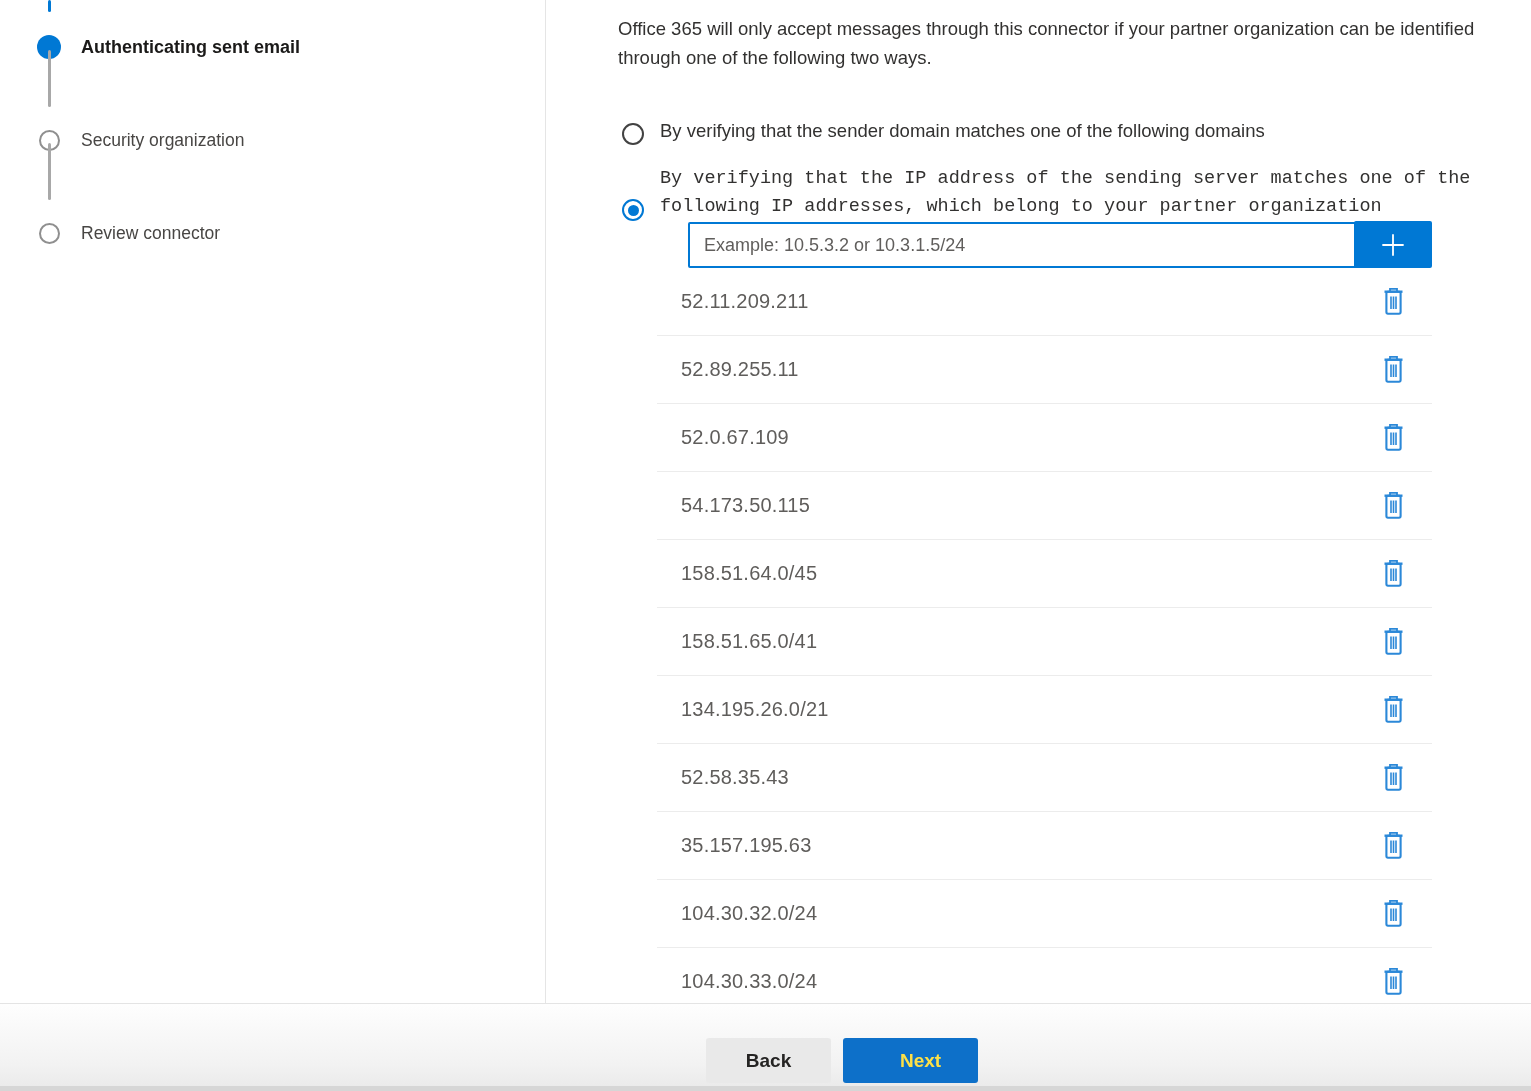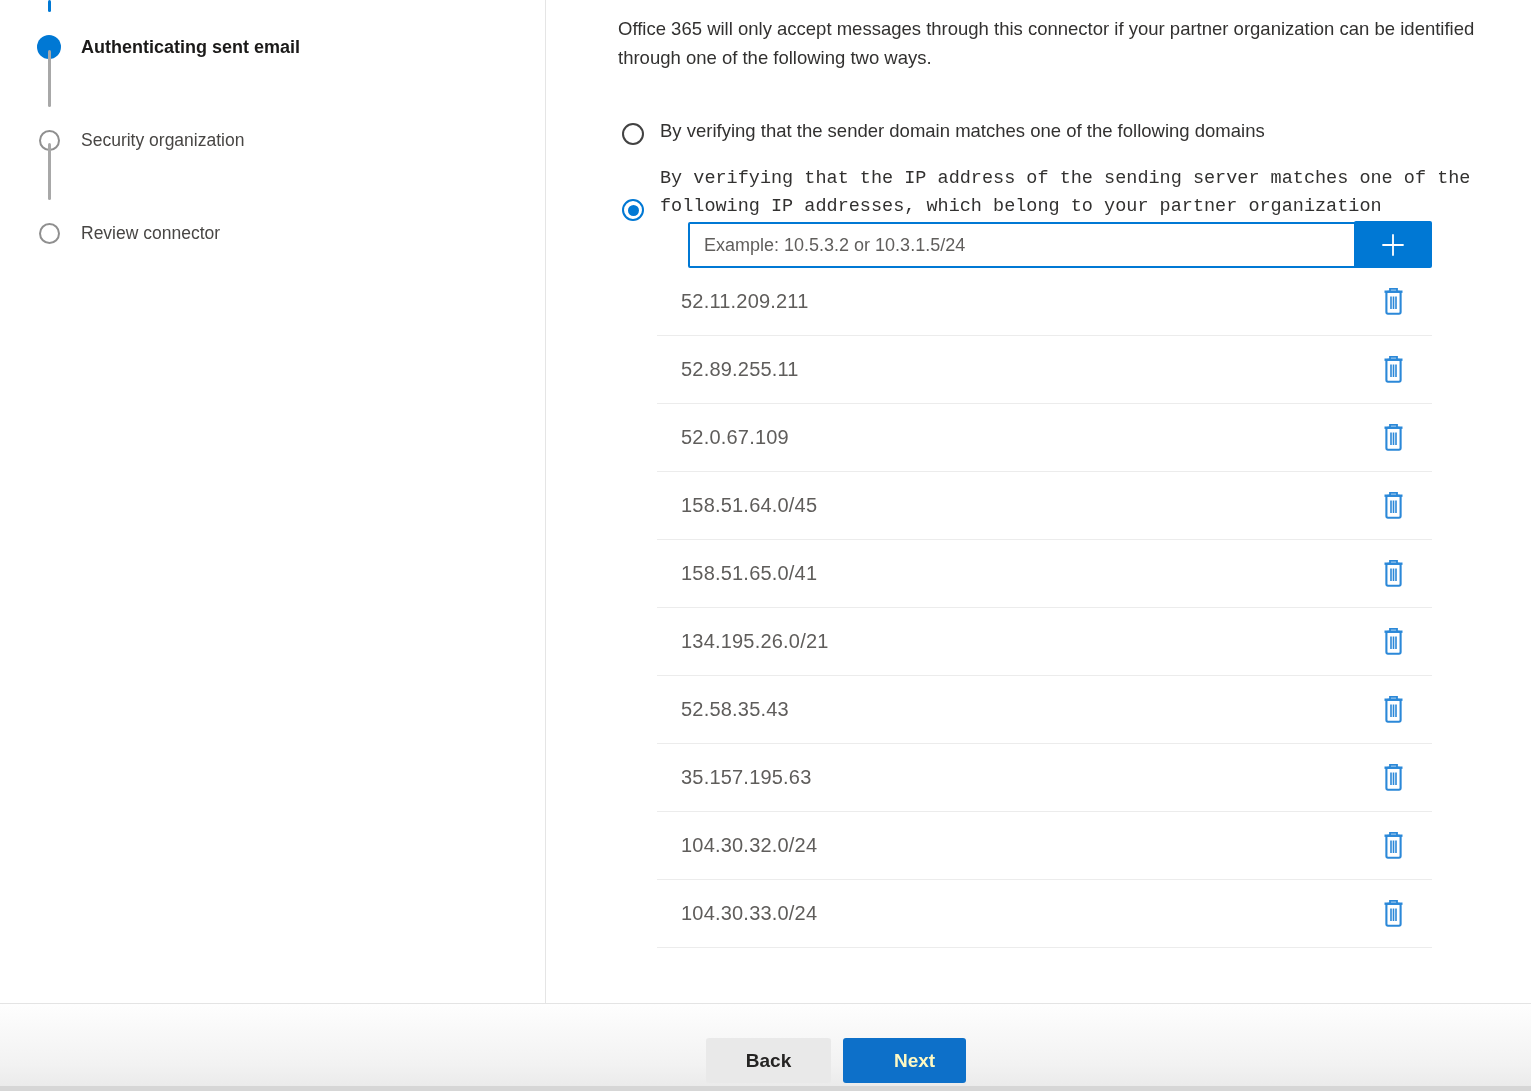--- a/index.html
+++ b/index.html
@@ -87,21 +87,21 @@
   .footer::after {
     content: ""; position: absolute; left: 0; bottom: 0; width: 100%; height: 5px;
     background: #d6d6d6;
   }
   .btn {
     position: absolute; top: 34px; height: 45px; border: none; border-radius: 3px;
     font-family: "Liberation Sans", sans-serif; font-size: 19px; font-weight: 600;
     cursor: pointer;
   }
   .btn.back { left: 706px; width: 125px; background: #e9e9e9; color: #252423; }
-  .btn.next { left: 843px; width: 123px; background: #0d70c9; color: #fef9c3; padding-left: 20px; }
+  .btn.next { left: 843px; width: 135px; background: #0d70c9; color: #fde047; padding-left: 20px; }
 </style>
 </head>
 <body>
 
 <div class="screen">
 
   <aside class="sidebar">
     <span class="vline blue"></span>
     <div class="step s1 active">
       <span class="circ">
@@ -183,20 +183,33 @@
           <path d="M9 4.5 V1.8 H16 V4.5" stroke-width="1.8"></path>
           <path d="M3.5 4.7 H21.5" stroke-width="2.4"></path>
           <rect x="5.4" y="4.7" width="14.2" height="22" rx="1.6" stroke-width="2.1"></rect>
           <line x1="10" y1="9.5" x2="10" y2="22" stroke-width="1.6"></line>
           <line x1="12.5" y1="9.5" x2="12.5" y2="22" stroke-width="1.6"></line>
           <line x1="15" y1="9.5" x2="15" y2="22" stroke-width="1.6"></line>
         </svg>
       </button>
     </div>
 
+    <div class="ip-row">
+      <span class="ip-text">54.173.50.115</span>
+      <button class="trash-btn">
+        <svg width="25" height="29" viewBox="0 0 25 29" fill="none" stroke="#2b88d8">
+          <path d="M9 4.5 V1.8 H16 V4.5" stroke-width="1.8"></path>
+          <path d="M3.5 4.7 H21.5" stroke-width="2.4"></path>
+          <rect x="5.4" y="4.7" width="14.2" height="22" rx="1.6" stroke-width="2.1"></rect>
+          <line x1="10" y1="9.5" x2="10" y2="22" stroke-width="1.6"></line>
+          <line x1="12.5" y1="9.5" x2="12.5" y2="22" stroke-width="1.6"></line>
+          <line x1="15" y1="9.5" x2="15" y2="22" stroke-width="1.6"></line>
+        </svg>
+      </button>
+    </div>
 
     <div class="ip-row">
       <span class="ip-text">158.51.64.0/45</span>
       <button class="trash-btn">
         <svg width="25" height="29" viewBox="0 0 25 29" fill="none" stroke="#2b88d8">
           <path d="M9 4.5 V1.8 H16 V4.5" stroke-width="1.8"></path>
           <path d="M3.5 4.7 H21.5" stroke-width="2.4"></path>
           <rect x="5.4" y="4.7" width="14.2" height="22" rx="1.6" stroke-width="2.1"></rect>
           <line x1="10" y1="9.5" x2="10" y2="22" stroke-width="1.6"></line>
           <line x1="12.5" y1="9.5" x2="12.5" y2="22" stroke-width="1.6"></line>

